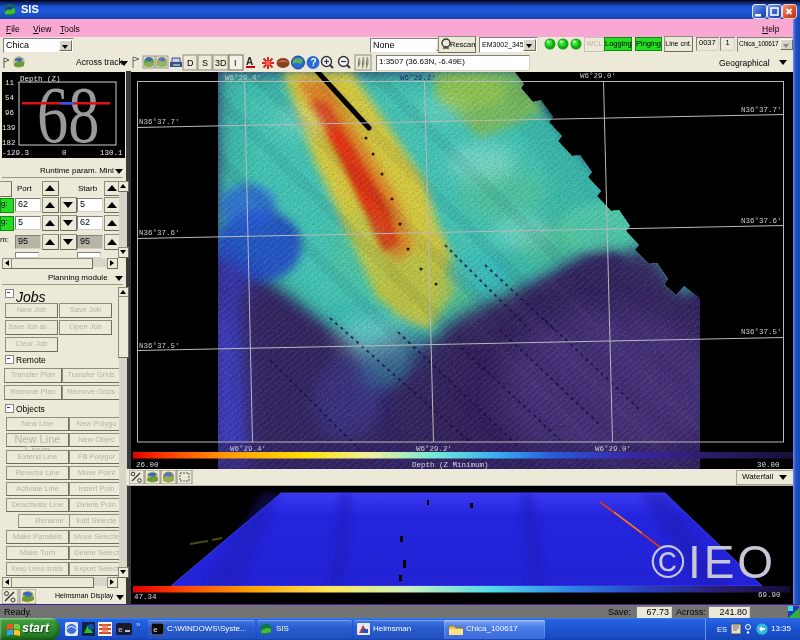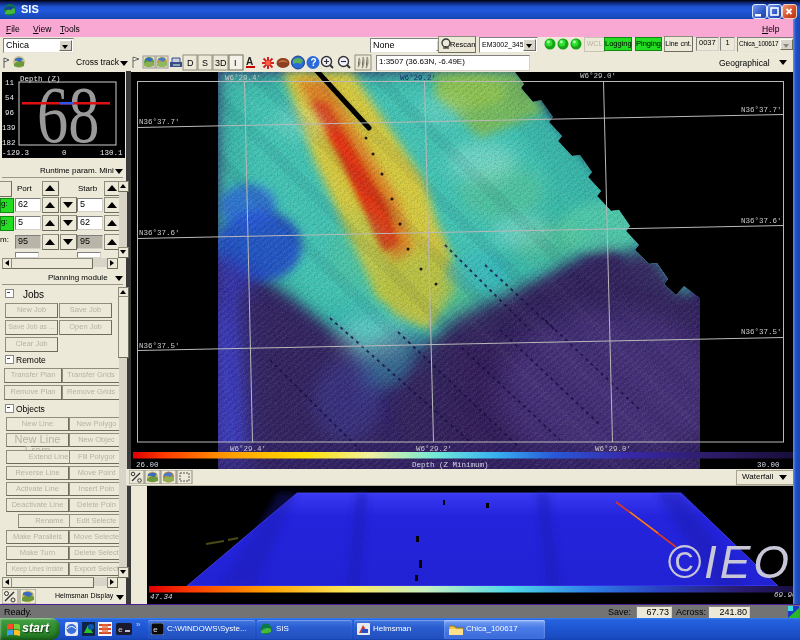--- a/index.html
+++ b/index.html
@@ -118,21 +118,21 @@
 <div class="abs" style="left:0;top:53px;width:800px;height:19px;background:#ece9d8;border-bottom:1px solid #b8b4a4;"></div>
 
 <svg class="abs" style="left:2px;top:55px;" width="24" height="14">
  <path d="M2,13 V3 l5,2 -5,2" fill="#fff" stroke="#555" stroke-width="1"></path>
  <g transform="translate(11,0)">
         <circle cx="6" cy="7" r="6" fill="#c8c090"></circle>
         <path d="M1,9 Q6,3 11,7 L11,11 Q5,13 1,11Z" fill="#6a9a3a"></path>
         <path d="M2,4 Q6,1 10,4 L7,7 Q4,5 2,6Z" fill="#3a6ac0"></path>
       </g>
 </svg>
-<div class="abs" style="left:76px;top:57px;font-size:8.5px;">Cross track</div>
+<div class="abs" style="left:76px;top:57px;font-size:8.5px;">Across track</div>
 <div class="tri" style="left:120px;top:61px;border-left:4px solid transparent;border-right:4px solid transparent;border-top:5px solid #000;"></div>
 
 <svg class="abs" style="left:130px;top:54px;" width="246" height="17">
  <g>
         <path d="M3,14 V3 l6,2 -6,2" fill="#f8f8f0" stroke="#666" stroke-width="1"></path>
       </g>
  <g transform="translate(12,0)">
         <rect x="1" y="2" width="12" height="12" fill="#e8e0c0" stroke="#999"></rect>
         <circle cx="7" cy="8" r="5" fill="#5a9a40"></circle>
         <path d="M2,10 Q7,5 12,9 L12,12 Q6,14 2,12Z" fill="#8ab050"></path>
@@ -307,21 +307,21 @@
     </div>
 <div class="btn" style="left:11px;top:258px;width:80px;height:9px;"></div>
 
 <div class="abs" style="left:48px;top:273px;font-size:8px;">Planning module</div>
 <div class="tri" style="left:115px;top:276px;border-left:4px solid transparent;border-right:4px solid transparent;border-top:5px solid #000;"></div>
 <div class="abs" style="left:2px;top:284px;width:121px;height:1px;background:#9a9684;"></div>
 
 <div class="abs" style="left:5px;top:289px;width:7px;height:7px;border:1px solid #888;background:#fff;">
       <div class="abs" style="left:1px;top:2px;width:3px;height:1px;background:#444;"></div>
     </div>
-<div class="abs" style="left:23px;top:289px;font-size:10px;">Jobs</div>
+<div class="abs" style="left:16px;top:289px;font-size:14px;font-style:italic;">Jobs</div>
 <div class="btn dis" style="left:5px;top:303px;width:51px;height:13px;line-height:12px;font-size:7.5px;">New Job</div>
 <div class="btn dis" style="left:59px;top:303px;width:51px;height:13px;line-height:12px;font-size:7.5px;">Save Job</div>
 <div class="btn dis" style="left:5px;top:320px;width:51px;height:13px;line-height:12px;font-size:7px;">Save Job as ...</div>
 <div class="btn dis" style="left:59px;top:320px;width:51px;height:13px;line-height:12px;font-size:7.5px;">Open Job</div>
 <div class="btn dis" style="left:5px;top:337px;width:51px;height:13px;line-height:12px;font-size:7.5px;">Clear Job</div>
 
 <div class="abs" style="left:5px;top:355px;width:7px;height:7px;border:1px solid #888;background:#fff;">
       <div class="abs" style="left:1px;top:2px;width:3px;height:1px;background:#444;"></div>
     </div>
 <div class="abs" style="left:16px;top:355px;font-size:8.5px;">Remote</div>
@@ -331,21 +331,21 @@
 <div class="btn dis" style="left:62px;top:385px;width:56px;height:13px;line-height:12px;font-size:7.5px;">Remove Grids</div>
 
 <div class="abs" style="left:5px;top:404px;width:7px;height:7px;border:1px solid #888;background:#fff;">
       <div class="abs" style="left:1px;top:2px;width:3px;height:1px;background:#444;"></div>
     </div>
 <div class="abs" style="left:16px;top:404px;font-size:8.5px;">Objects</div>
 <div class="btn dis" style="left:6px;top:417px;width:61px;height:12px;line-height:11px;font-size:7.5px;">New Line</div>
 <div class="btn dis" style="left:69px;top:417px;width:53px;height:12px;line-height:11px;font-size:7.5px;">New Polygo</div>
 <div class="btn dis" style="left:6px;top:433px;width:61px;height:12px;line-height:11px;font-size:11px;">New Line From</div>
 <div class="btn dis" style="left:69px;top:433px;width:53px;height:12px;line-height:11px;font-size:7.5px;">New Objec</div>
-<div class="btn dis" style="left:6px;top:450px;width:61px;height:12px;line-height:11px;font-size:7.5px;padding-left:11px;">Extend Line</div>
+<div class="btn dis" style="left:6px;top:450px;width:61px;height:12px;line-height:11px;font-size:7.5px;">Extend Line</div>
 <div class="btn dis" style="left:69px;top:450px;width:53px;height:12px;line-height:11px;font-size:7.5px;">Fill Polygor</div>
 <div class="btn dis" style="left:6px;top:466px;width:61px;height:12px;line-height:11px;font-size:7.5px;">Reverse Line</div>
 <div class="btn dis" style="left:69px;top:466px;width:53px;height:12px;line-height:11px;font-size:7.5px;">Move Point</div>
 <div class="btn dis" style="left:6px;top:482px;width:61px;height:12px;line-height:11px;font-size:7.5px;">Activate Line</div>
 <div class="btn dis" style="left:69px;top:482px;width:53px;height:12px;line-height:11px;font-size:7.5px;">Insert Poin</div>
 <div class="btn dis" style="left:6px;top:498px;width:61px;height:12px;line-height:11px;font-size:7.5px;">Deactivate Line</div>
 <div class="btn dis" style="left:69px;top:498px;width:53px;height:12px;line-height:11px;font-size:7.5px;">Delete Poin</div>
 <div class="btn dis" style="left:6px;top:514px;width:61px;height:12px;line-height:11px;font-size:7.5px;margin-left:12px;">Rename</div>
 <div class="btn dis" style="left:69px;top:514px;width:53px;height:12px;line-height:11px;font-size:7.5px;">Edit Selecte</div>
 <div class="btn dis" style="left:6px;top:530px;width:61px;height:12px;line-height:11px;font-size:7.5px;">Make Parallels</div>
@@ -589,21 +589,21 @@
         </g>
   <g transform="translate(48,0)">
           <rect x="0" y="0" width="15" height="14" fill="#ece9d8" stroke="#8f8d7c"></rect>
           <rect x="3" y="3" width="9" height="8" fill="none" stroke="#555" stroke-dasharray="2,1"></rect>
         </g>
  </svg>
  <div class="abs" style="left:610px;top:1px;width:57px;height:13px;background:#ece9d8;border:1px solid #a8a490;"></div>
       <span class="abs" style="left:616px;top:3px;font-size:8px;">Waterfall</span>
  <div class="tri" style="left:653px;top:6px;border-left:4px solid transparent;border-right:4px solid transparent;border-top:5px solid #000;"></div>
 </div>
-<div class="abs" style="left:147px;top:486px;width:587px;height:118px;background:#000;font-style:italic;">
+<div class="abs" style="left:131px;top:486px;width:587px;height:118px;background:#000;">
 <svg width="662" height="118" viewBox="131 486 662 118">
  <defs>
   <linearGradient id="wcbar" x1="0" y1="0" x2="1" y2="0">
     <stop offset="0" stop-color="#e00000"></stop>
             <stop offset="0.07" stop-color="#ff4000"></stop>
     <stop offset="0.18" stop-color="#ffa000"></stop>
             <stop offset="0.3" stop-color="#ffe857"></stop>
     <stop offset="0.42" stop-color="#c8f0c0"></stop>
             <stop offset="0.55" stop-color="#4fd8e8"></stop>
     <stop offset="0.67" stop-color="#2f80e8"></stop>
@@ -725,15 +725,28 @@
    <span class="abs" style="left:19px;top:4px;color:#fff;font-size:8px;">Helmsman</span>
  </div>
  <div class="abs" style="left:444px;top:2px;width:101px;height:19px;border-radius:2px;background:linear-gradient(#7aa4f4,#4a7ce8 40%,#3a6ad8);box-shadow:inset 0 1px 2px rgba(255,255,255,.5);">
    <svg class="abs" style="left:5px;top:4px;" width="14" height="11">
           <path d="M0,2 h5 l2,2 h7 v7 h-14z" fill="#f0c84a" stroke="#9a7a10"></path>
           <path d="M0,5 h14 v6 h-14z" fill="#ffe08a"></path>
         </svg>
    <span class="abs" style="left:22px;top:4px;color:#fff;font-size:8px;">Chica_100617</span>
  </div>
 
+ <div class="abs" style="left:705px;top:0;width:95px;height:22px;background:linear-gradient(#2a68e8 0%,#1a50d0 50%,#1545b8 100%);border-left:1px solid #6a96f0;">
+  <span class="abs" style="left:11px;top:7px;color:#fff;font-size:7.5px;">ES</span>
+  <svg class="abs" style="left:25px;top:5px;" width="42" height="13">
+    <rect x="0" y="1" width="10" height="10" fill="#e8e0c8" stroke="#444"></rect>
+          <path d="M2,3 h6 M2,5 h6 M2,7 h4" stroke="#555" stroke-width="0.8"></path>
+    <circle cx="17" cy="4" r="2.5" fill="none" stroke="#fff"></circle>
+          <circle cx="17" cy="9.5" r="1.2" fill="#fff"></circle>
+    <circle cx="31" cy="6" r="6" fill="#38b8e8"></circle>
+          <circle cx="31" cy="6" r="6" fill="none" stroke="#1a70a8"></circle>
+          <path d="M28,6 l3,-3 v2 h3 v2 h-3 v2 Z" fill="#fff"></path>
+  </svg>
+  <span class="abs" style="left:65px;top:6px;color:#fff;font-size:8px;">13:35</span>
+ </div>
 </div>
 
 </div>
 
 </body></html>

